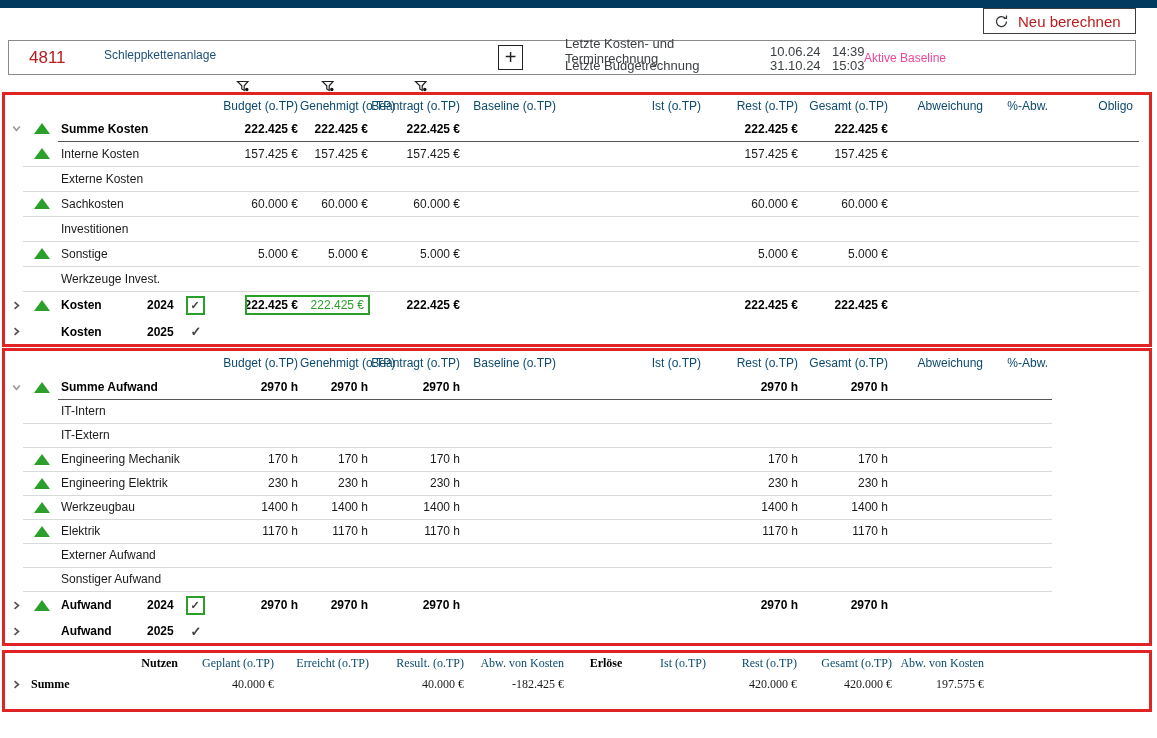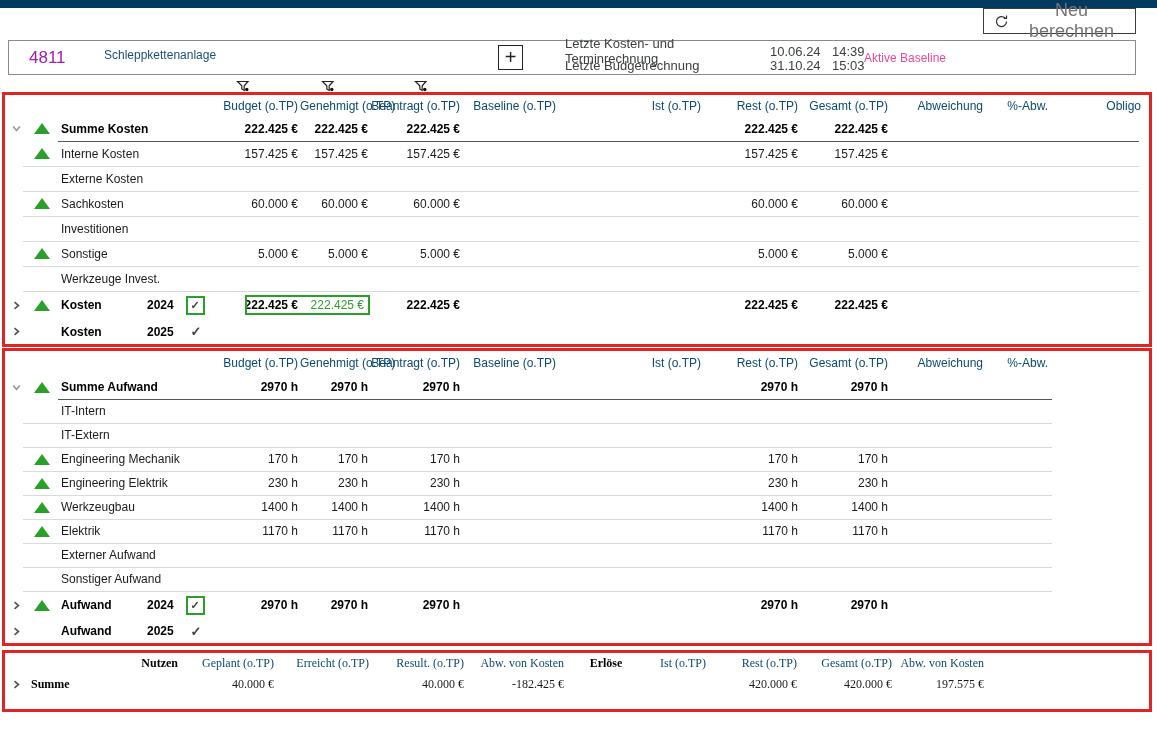--- a/index.html
+++ b/index.html
@@ -3,27 +3,27 @@
 <meta charset="utf-8">
 <style>
   html,body{margin:0;padding:0;background:#fff;}
   .page{position:relative;width:1157px;height:738px;background:#fff;overflow:hidden;
         font-family:"Liberation Sans",sans-serif;color:#1a1a1a;}
   .topbar{position:absolute;left:0;top:0;width:1157px;height:8px;background:#013a5e;}
 
   
   .recalc{position:absolute;left:983px;top:8px;width:153px;height:26px;background:#fff;
           border:1px solid #3c3c3c;display:flex;align-items:center;gap:9px;padding:0 10px;
-          font-family:"Liberation Sans",sans-serif;font-size:18px;color:#737373;cursor:pointer;}
+          font-family:"Liberation Sans",sans-serif;font-size:15px;color:#b91c1c;cursor:pointer;}
   .ricon{display:flex;align-items:center;}
 
   
   .phead{position:absolute;left:8px;top:40px;width:1128px;height:35px;border:1px solid #8a8a8a;
          box-sizing:border-box;background:#fff;}
-  .pid{position:absolute;left:20px;top:7px;font-size:17px;color:#a21caf;}
+  .pid{position:absolute;left:20px;top:7px;font-size:17px;color:#b91c1c;}
   .ptitle{position:absolute;left:95px;top:7px;font-size:12px;color:#1d4e79;}
   .plusbox{position:absolute;left:489px;top:4px;width:25px;height:25px;border:1.5px solid #222;
            box-sizing:border-box;display:flex;align-items:center;justify-content:center;cursor:pointer;}
   .plusbox span{font-size:20px;line-height:20px;color:#222;margin-top:-2px;}
   .info{position:absolute;left:556px;top:3px;display:grid;grid-template-columns:205px 62px 45px;
         grid-auto-rows:14px;font-size:13px;color:#3c4043;align-items:center;}
   .baseline{position:absolute;left:855px;top:10px;font-size:12px;color:#ec4899;}
 
   
   .funnel{position:absolute;top:79px;cursor:pointer;}
@@ -41,21 +41,21 @@
   .s2 .trow{height:24px;}  .s2 .thead{height:24px;}
   .s1 .tall,.s2 .tall{height:28px;}
   .s3 .trow{height:22px;font-family:Liberation Serif, serif;}  .s3 .thead{height:20px;}
 
   .c{font-size:12px;white-space:nowrap;overflow:visible;}
   .num{text-align:right;padding-right:2px;}
   .h{color:#0c4a6e;font-weight:normal;}
   .hb{color:#000;font-weight:bold;}
   .b{font-weight:bold;color:#000;}
   .lbl{padding-left:4px;}
-  .last{padding-right:8px;}
+  .last{padding-right:16px;}
   .lft{text-align:center;padding-left:14px;}
   .icn{display:flex;align-items:center;justify-content:center;}
 
   .sep-light::before{content:"";position:absolute;left:18px;right:10px;top:0;height:1px;background:#d9d9d9;}
   .sep-dark::before{content:"";position:absolute;left:53px;right:10px;top:0;height:1px;background:#555;}
   .s2 .sep-light::before,.s2 .sep-dark::before{right:97px;}
 
   .tri{width:0;height:0;border-left:8px solid transparent;border-right:8px solid transparent;
        border-bottom:11px solid #2aa02a;margin:0 auto;}
   .cbox{width:19px;height:19px;border:2px solid #2aa02a;box-sizing:border-box;display:inline-flex;

